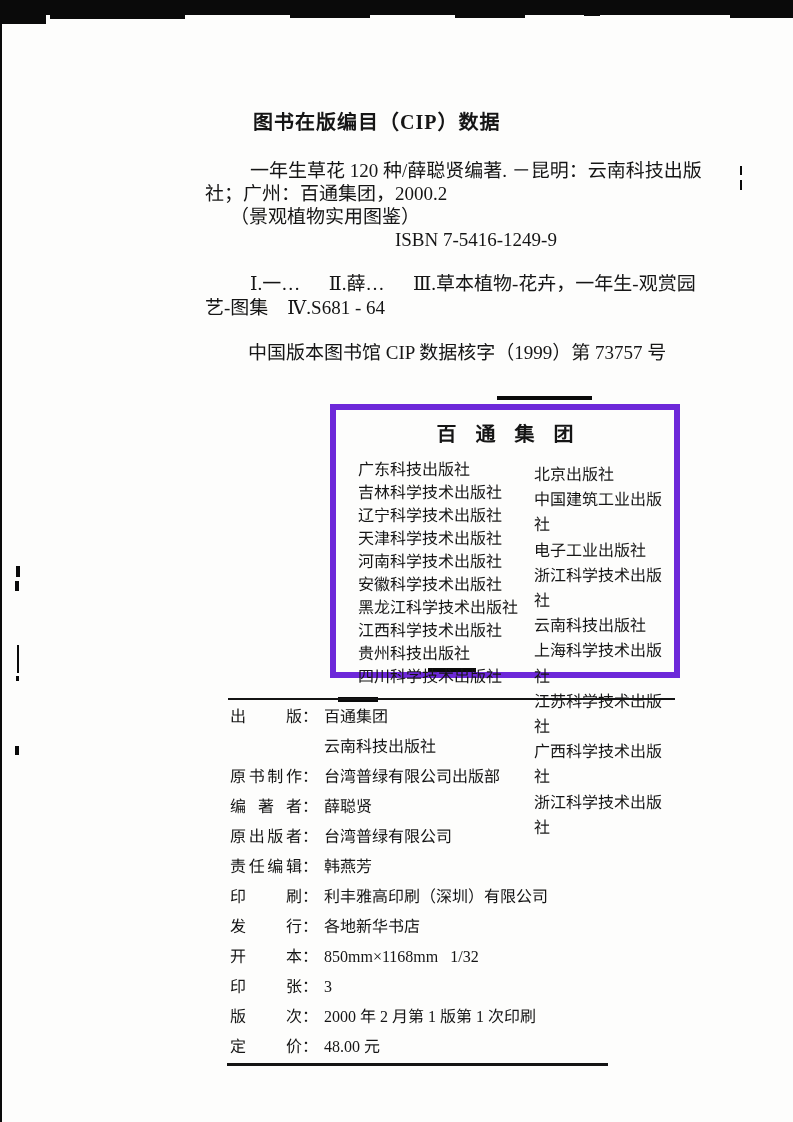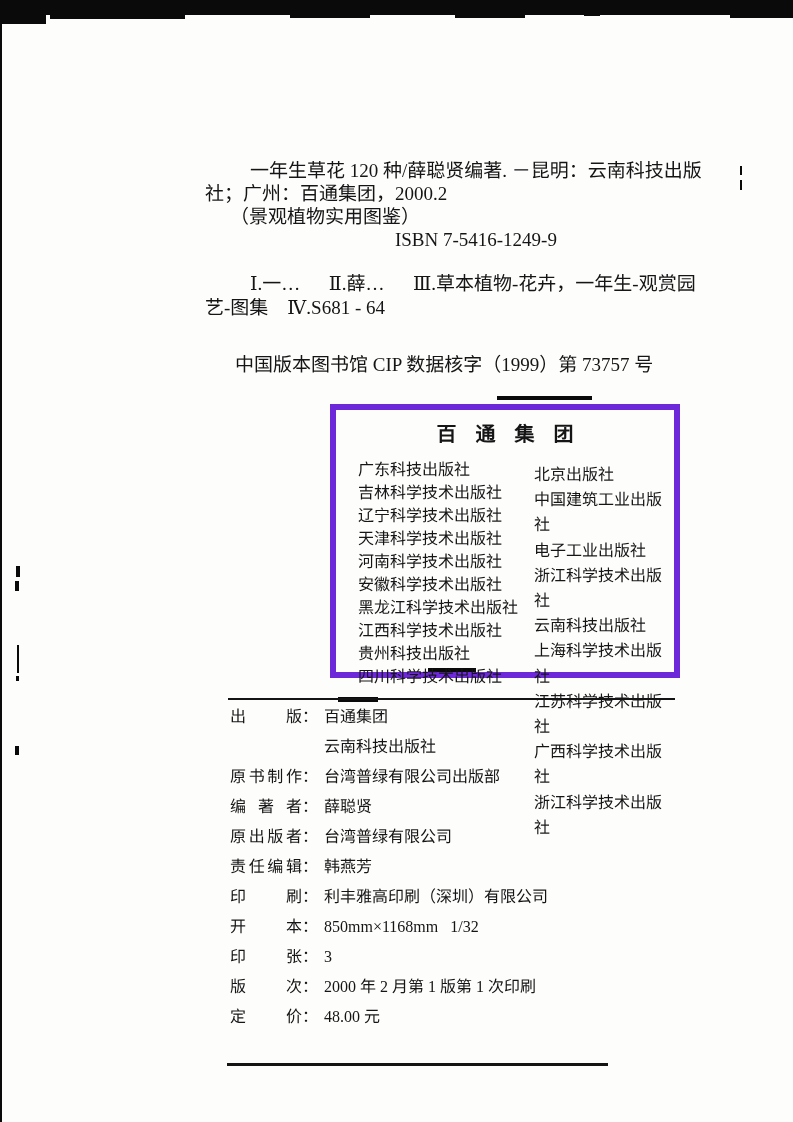--- a/index.html
+++ b/index.html
@@ -12,21 +12,21 @@
   .art { position:absolute; background:#0a0a0a; }
   .pre { white-space:pre; }
 
   
   .cip-title {
     position:absolute; left:253px; top:106px;
     font-size:20px; font-weight:bold; letter-spacing:1px;
   }
   .cip-record { position:absolute; left:205px; top:159px; font-size:19px; line-height:23px; }
   .cip-class  { position:absolute; left:205px; top:272px; font-size:19px; line-height:24px; }
-  .cip-reg    { position:absolute; left:235px; top:337px; font-size:19px;margin-top:12px; }
+  .cip-reg    { position:absolute; left:248px; top:337px; font-size:19px; }
   .ind45 { padding-left:45px;text-align:center; }
   .ind25 { padding-left:25px; }
   .ind0  { padding-left:0; }
 
   
   .group-box {
     position:absolute; left:330px; top:404px; width:338px; height:262px;
     border:6px solid #6d28d9;
   }
   .group-title {
@@ -69,20 +69,21 @@
   <div class="art" style="left:15px;top:581px;width:4px;height:10px;"></div>
   <div class="art" style="left:17px;top:645px;width:2px;height:28px;"></div>
   <div class="art" style="left:16px;top:676px;width:3px;height:5px;"></div>
   <div class="art" style="left:15px;top:746px;width:4px;height:9px;"></div>
   <div class="art" style="left:740px;top:166px;width:2px;height:9px;"></div>
   <div class="art" style="left:740px;top:180px;width:2px;height:10px;"></div>
   <div class="art" style="left:497px;top:396px;width:95px;height:4px;"></div>
   <div class="art" style="left:428px;top:668px;width:48px;height:5px;"></div>
   <div class="art" style="left:338px;top:697px;width:40px;height:5px;"></div>
 
+  <div class="cip-title">图书在版编目（CIP）数据</div>
 
   <div class="cip-record">
     <div class="ind45 pre">一年生草花 120 种/薛聪贤编著. －昆明：云南科技出版</div>
     <div class="ind0 pre">社；广州：百通集团，2000.2</div>
     <div class="ind25 pre">（景观植物实用图鉴）</div>
     <div class="ind45 pre">ISBN 7-5416-1249-9</div>
   </div>
 
   <div class="cip-class">
     <div class="ind45 pre">Ⅰ.一…      Ⅱ.薛…      Ⅲ.草本植物-花卉，一年生-观赏园</div>
@@ -136,20 +137,23 @@
     <div class="c-row">
       <span class="lbl">原出版者</span><span class="colon">：</span><span class="val">台湾普绿有限公司</span>
     </div>
     <div class="c-row">
       <span class="lbl">责任编辑</span><span class="colon">：</span><span class="val">韩燕芳</span>
     </div>
     <div class="c-row">
       <span class="lbl">印刷</span><span class="colon">：</span><span class="val">利丰雅高印刷（深圳）有限公司</span>
     </div>
     <div class="c-row">
+      <span class="lbl">发行</span><span class="colon">：</span><span class="val">各地新华书店</span>
+    </div>
+    <div class="c-row">
       <span class="lbl">开本</span><span class="colon">：</span><span class="val">850mm×1168mm   1/32</span>
     </div>
     <div class="c-row">
       <span class="lbl">印张</span><span class="colon">：</span><span class="val">3</span>
     </div>
     <div class="c-row">
       <span class="lbl">版次</span><span class="colon">：</span><span class="val">2000 年 2 月第 1 版第 1 次印刷</span>
     </div>
     <div class="c-row">
       <span class="lbl">定价</span><span class="colon">：</span><span class="val">48.00 元</span>

